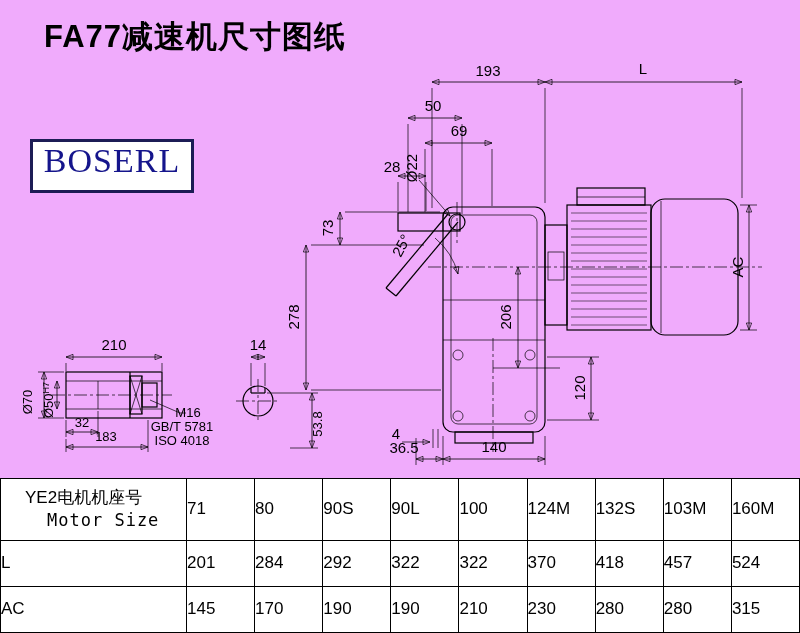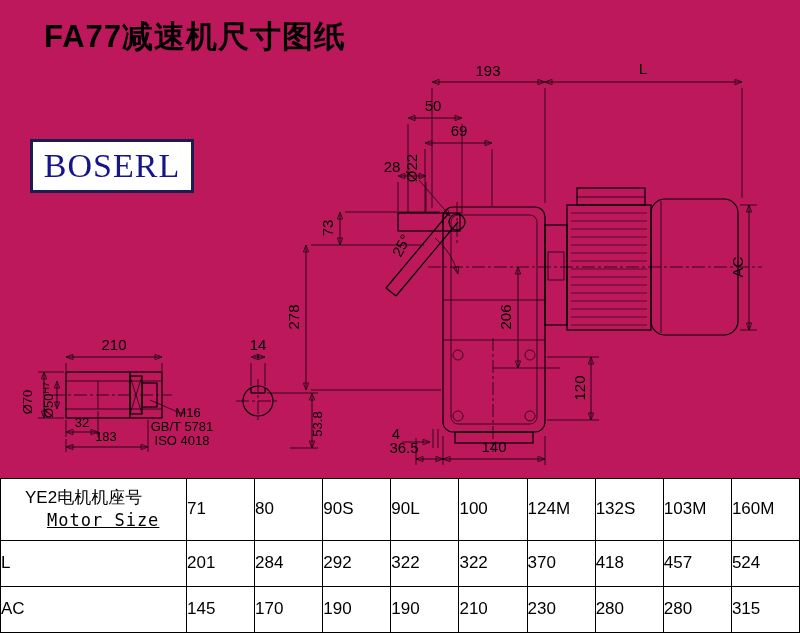--- a/index.html
+++ b/index.html
@@ -1,23 +1,23 @@
 <!DOCTYPE html>
 <html><head>
 <meta charset="utf-8">
 <style>
   html,body { margin:0; padding:0; background:#fff; }
-  #app { position:relative; width:800px; height:633px; background:#be185d; overflow:hidden;
+  #app { position:relative; width:800px; height:633px; background:#f0abfc; overflow:hidden;
          font-family:"Liberation Sans", sans-serif; color:#000; }
 
   #title { position:absolute; left:44px; top:16px; font-size:31px; font-weight:bold;
            letter-spacing:1px; white-space:nowrap; }
 
   #logo { position:absolute; left:30px; top:139px; width:158px; height:48px;
-          border:3px solid #1c1c55; display:flex; align-items:center; justify-content:center;
+          border:3px solid #1c1c55; display:flex; align-items:flex-start; justify-content:center;
           background:#fff; }
   #logo span { font-family:"Liberation Serif", serif; font-size:34px; color:#15158c;
                letter-spacing:1px; }
 
   #drawing { position:absolute; left:0; top:0; }
   #drawing line, #drawing rect, #drawing circle, #drawing path, #drawing polyline
     { stroke:#000; fill:none; }
   #drawing .ol   { stroke-width:1.2; }
   #drawing .thin { stroke-width:0.7; }
   #drawing .ldr  { stroke-width:0.7; }
@@ -31,21 +31,21 @@
 
   #size-table { position:absolute; left:0; top:478px; width:800px; height:155px;
                 border-collapse:collapse; table-layout:fixed; font-size:17px; }
   #size-table td { border:1px solid #000; text-align:left; vertical-align:middle;
                    padding:0; background:#fff; }
   #size-table col.c0 { width:186px; }
   #size-table tr.hdr { height:48px; }
   #size-table tr.dr  { height:36px; }
   #size-table .label-cell { text-align:left; padding-left:24px; line-height:22px; }
   #size-table .mono { font-family:"DejaVu Sans Mono", monospace; padding-left:22px;
-                      letter-spacing:1px;text-decoration:underline; }
+                      letter-spacing:1px; }
 </style>
 </head>
 <body>
 
 <div id="app">
 
   <div id="title">FA77减速机尺寸图纸</div>
 
   <div id="logo">
     <span>BOSERL</span>

